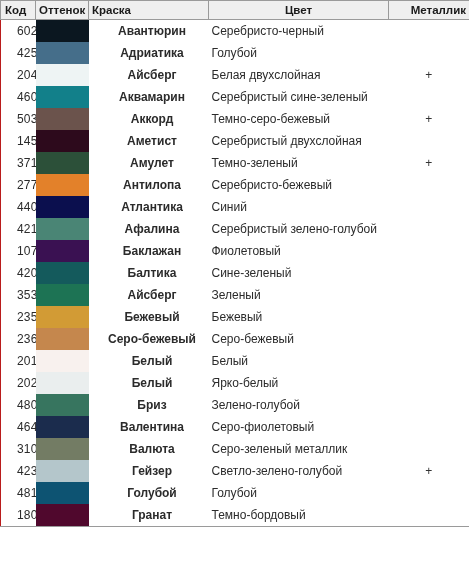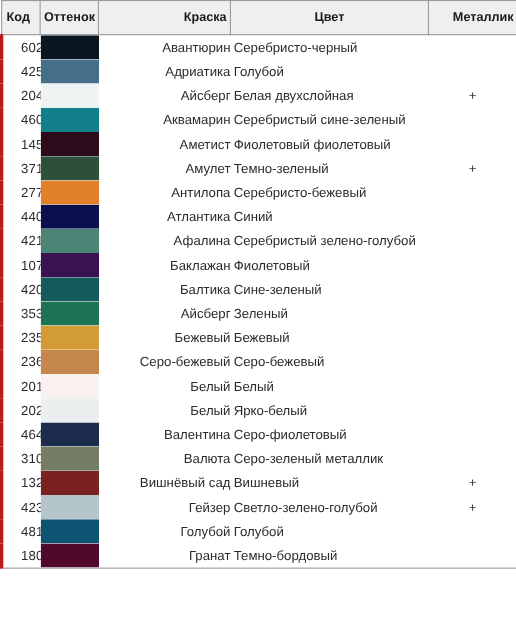--- a/index.html
+++ b/index.html
@@ -30,28 +30,28 @@
   col.col-color    { width: 180px; }
   col.col-metallic { width: 81px; }
 
   
   thead th {
     background: #efefef;
     border: 1px solid #9a9a9a;
     font-weight: bold;
     font-size: 11.5px;
     color: #1b1b1b;
-    height: 31px;
+    height: 19px;
     padding: 0 3px;
     white-space: nowrap;
     box-sizing: border-box;
   }
   th.h-code     { text-align: left; padding-left: 4px; }
   th.h-shade    { text-align: left; padding-left: 3px; }
-  th.h-paint    { text-align: right; }
+  th.h-paint    { text-align: left; }
   th.h-color    { text-align: center; }
   th.h-metallic { text-align: right; }
 
   
   tbody tr { height: 22px; }
 
   tbody td {
     border: none;
     padding: 0;
     height: 22px;
@@ -59,34 +59,35 @@
     box-sizing: border-box;
     font-size: 12px;
     color: #2b2b2b;
     white-space: nowrap;
     overflow: hidden;
   }
 
   td.c-code {
     padding-left: 16px;
     text-align: left;
-    border-left: 3px solid #b91c1c;
+    border-left: 1px solid #b91c1c;
     letter-spacing: 0.2px;
   }
   td.c-swatch {
     padding: 0;
   }
   .swatch {
     display: block;
     width: 53px;
     height: 22px;
   }
   td.c-paint {
     padding-left: 7px;
-    text-align: right;
+    text-align: center;
+    font-weight: bold;
   }
   td.c-color {
     padding-left: 3px;
     text-align: left;
   }
   td.c-metallic {
     text-align: center;
     border-right: 1px solid #9a9a9a;
     font-size: 12px;
     color: #333333;
@@ -145,26 +146,35 @@
       <tr>
         <td class="c-code">460</td>
         <td class="c-swatch">
           <span class="swatch" style="background: rgb(18, 128, 138);"></span>
         </td>
         <td class="c-paint">Аквамарин</td>
         <td class="c-color">Серебристый сине-зеленый</td>
         <td class="c-metallic"></td>
       </tr>
       <tr>
+        <td class="c-code">503</td>
+        <td class="c-swatch">
+          <span class="swatch" style="background: rgb(107, 83, 76);"></span>
+        </td>
+        <td class="c-paint">Аккорд</td>
+        <td class="c-color">Темно-серо-бежевый</td>
+        <td class="c-metallic">+</td>
+      </tr>
+      <tr>
         <td class="c-code">145</td>
         <td class="c-swatch">
           <span class="swatch" style="background: rgb(45, 10, 28);"></span>
         </td>
         <td class="c-paint">Аметист</td>
-        <td class="c-color">Фиолетовый фиолетовый</td>
+        <td class="c-color">Серебристый двухслойная</td>
         <td class="c-metallic"></td>
       </tr>
       <tr>
         <td class="c-code">371</td>
         <td class="c-swatch">
           <span class="swatch" style="background: rgb(44, 80, 57);"></span>
         </td>
         <td class="c-paint">Амулет</td>
         <td class="c-color">Темно-зеленый</td>
         <td class="c-metallic">+</td>
@@ -253,45 +263,45 @@
       <tr>
         <td class="c-code">202</td>
         <td class="c-swatch">
           <span class="swatch" style="background: rgb(234, 238, 238);"></span>
         </td>
         <td class="c-paint">Белый</td>
         <td class="c-color">Ярко-белый</td>
         <td class="c-metallic"></td>
       </tr>
       <tr>
+        <td class="c-code">480</td>
+        <td class="c-swatch">
+          <span class="swatch" style="background: rgb(55, 117, 95);"></span>
+        </td>
+        <td class="c-paint">Бриз</td>
+        <td class="c-color">Зелено-голубой</td>
+        <td class="c-metallic"></td>
+      </tr>
+      <tr>
         <td class="c-code">464</td>
         <td class="c-swatch">
           <span class="swatch" style="background: rgb(27, 44, 77);"></span>
         </td>
         <td class="c-paint">Валентина</td>
         <td class="c-color">Серо-фиолетовый</td>
         <td class="c-metallic"></td>
       </tr>
       <tr>
         <td class="c-code">310</td>
         <td class="c-swatch">
           <span class="swatch" style="background: rgb(115, 124, 100);"></span>
         </td>
         <td class="c-paint">Валюта</td>
         <td class="c-color">Серо-зеленый металлик</td>
         <td class="c-metallic"></td>
-      </tr>
-      <tr>
-        <td class="c-code">132</td>
-        <td class="c-swatch">
-          <span class="swatch" style="background: rgb(122, 34, 32);"></span>
-        </td>
-        <td class="c-paint">Вишнёвый сад</td>
-        <td class="c-color">Вишневый</td>
-        <td class="c-metallic">+</td>
       </tr>
       <tr>
         <td class="c-code">423</td>
         <td class="c-swatch">
           <span class="swatch" style="background: rgb(180, 198, 203);"></span>
         </td>
         <td class="c-paint">Гейзер</td>
         <td class="c-color">Светло-зелено-голубой</td>
         <td class="c-metallic">+</td>
       </tr>

